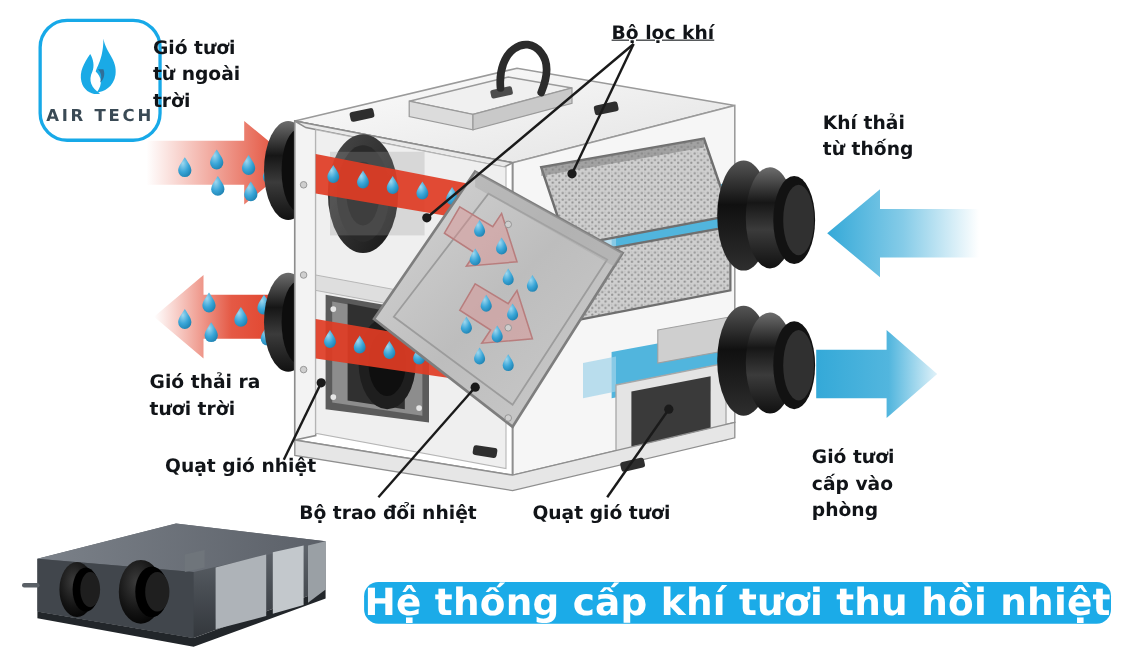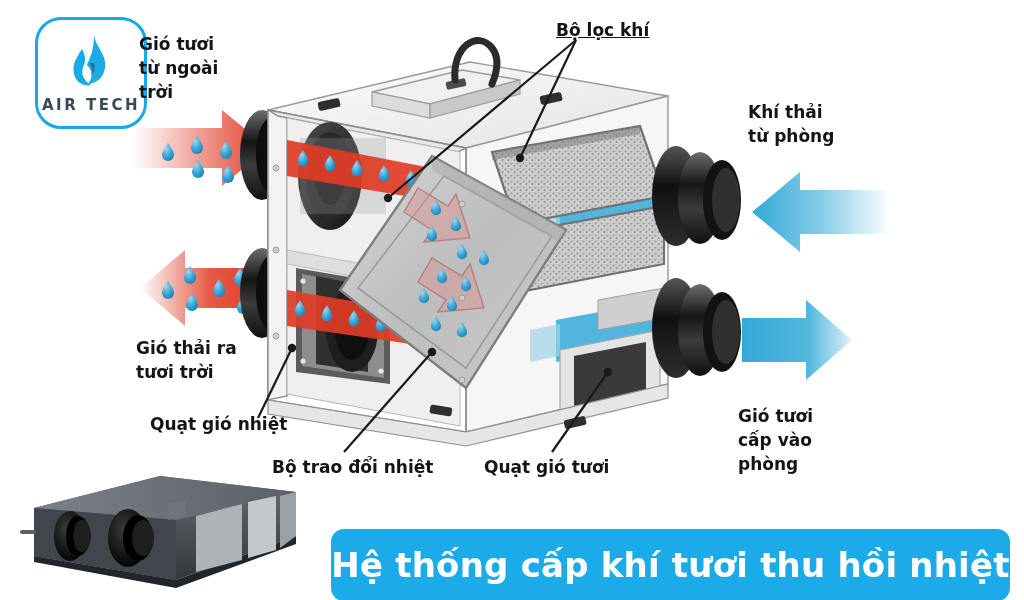--- a/index.html
+++ b/index.html
@@ -29,21 +29,21 @@
   
   .label{
     position:absolute;
     font-family:"DejaVu Sans","Liberation Sans",sans-serif;
     font-weight:bold;font-size:17px;color:#111418;
     line-height:1.42;white-space:pre-line;
   }
 
   
   .banner{
-    position:absolute;left:331px;top:529px;width:679px;height:72px;
+    position:absolute;left:331px;top:529px;width:679px;height:38px;
     border-radius:13px;display:flex;align-items:center;justify-content:center;
     box-sizing:border-box;
   }
   .banner span{
     color:#ffffff;font-weight:bold;font-size:34px;letter-spacing:.2px;
     font-family:"DejaVu Sans","Liberation Sans",sans-serif;
     white-space:nowrap;
   }
 
   svg{display:block;}
@@ -366,21 +366,21 @@
     <div class="logo-text">AIR TECH</div>
   </div>
 
   <div class="label" style="left:139px;top:32px;">Gió tươi
 từ ngoài
 trời</div>
 
   <div class="label" style="left:556px;top:18px;text-decoration:underline;">Bộ lọc khí</div>
 
   <div class="label" style="left:748px;top:100px;">Khí thải
-từ phòng</div>
+từ thống</div>
 
   <div class="label" style="left:136px;top:336px;">Gió thải ra
 tươi trời</div>
 
   <div class="label" style="left:150px;top:412px;">Quạt gió nhiệt</div>
 
   <div class="label" style="left:272px;top:455px;">Bộ trao đổi nhiệt</div>
 
   <div class="label" style="left:484px;top:455px;">Quạt gió tươi</div>
 

